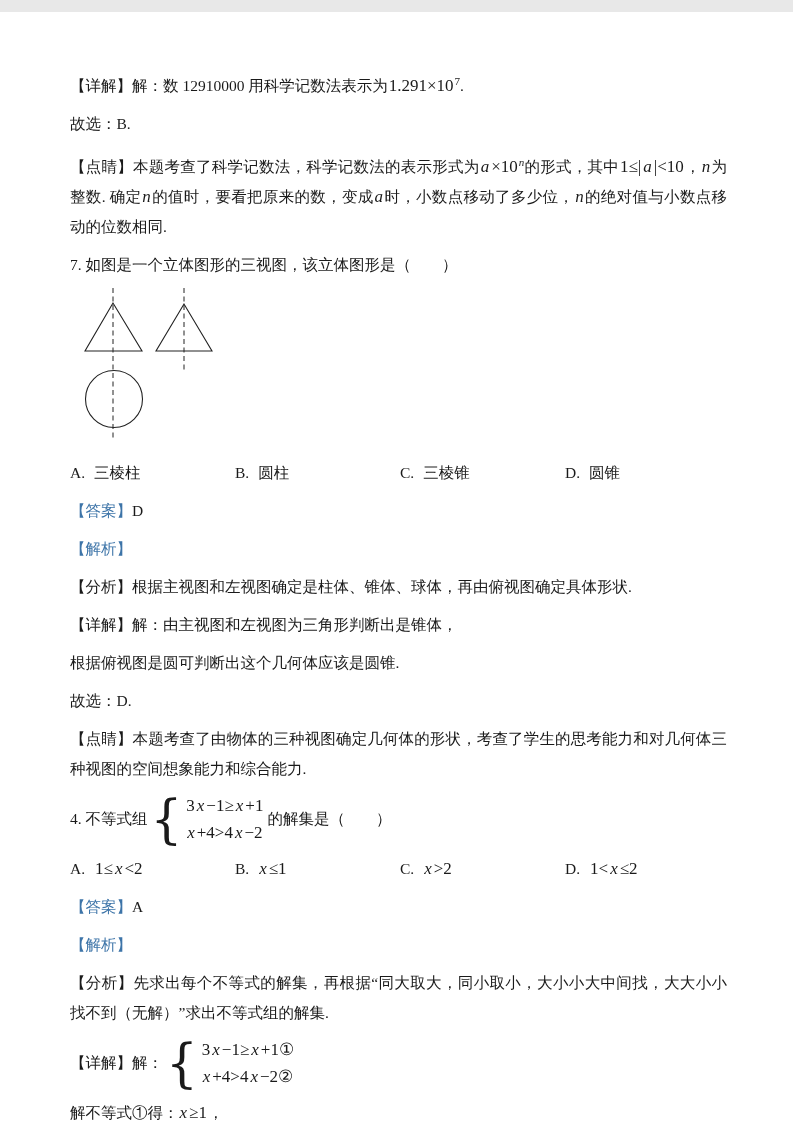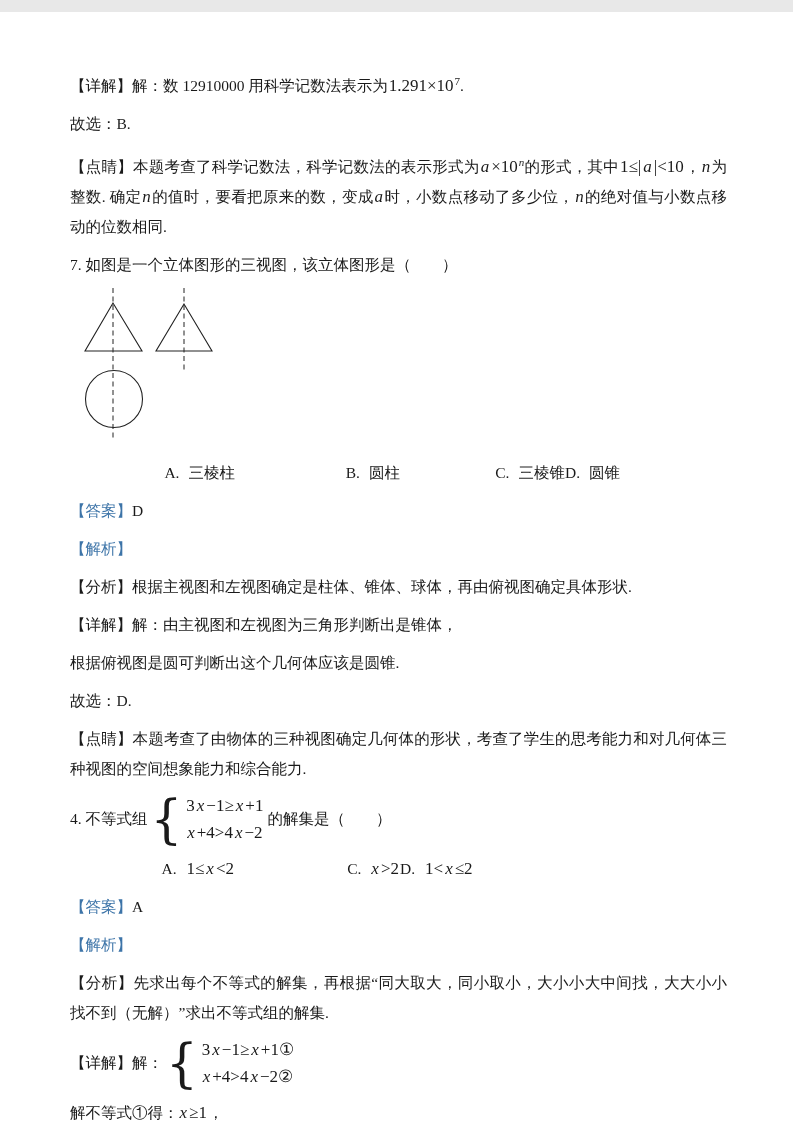--- a/index.html
+++ b/index.html
@@ -16,21 +16,21 @@
   .run-m { font-size:17px; padding:0 1px; }
   .run-v { font-size:17px; font-style:italic; padding:0 1px; }
   sup.run-s  { font-size:11px; }
   sup.run-vs { font-size:11px; font-style:italic; }
 
   
   .figure { margin:4px 0 10px 8px; }
 
   
   .opts { display:flex; line-height:30px; margin-bottom:8px; }
-  .opt  { width:165px; white-space:nowrap;text-align:right; }
+  .opt  { width:165px; white-space:nowrap; }
   .opt:last-child { width:auto; }
   .opt-label { margin-right:9px; }
 
   
   .math-line { display:flex; align-items:center; margin-bottom:8px; }
   .system { display:inline-flex; align-items:center; margin:0 3px; }
   .brace { font-family:"DejaVu Serif",serif; font-size:50px; font-weight:300;
            line-height:1; margin-right:3px; transform:scaleY(1.05); }
   .rows { display:inline-flex; flex-direction:column;align-items:center; }
   .srow { line-height:27px; white-space:nowrap; }
@@ -78,20 +78,21 @@
       <span class="rows">
         <span class="srow"><span class="run-m">3</span><span class="run-v">x</span><span class="run-m">−1≥</span><span class="run-v">x</span><span class="run-m">+1</span></span>
         <span class="srow"><span class="run-v">x</span><span class="run-m">+4&gt;4</span><span class="run-v">x</span><span class="run-m">−2</span></span>
       </span>
     </span>
     <span><span class="run-t">的解集是（　　）</span></span>
   </div>
 
   <div class="opts">
     <span class="opt"><span class="opt-label">A.</span><span><span class="run-m">1≤</span><span class="run-v">x</span><span class="run-m">&lt;2</span></span></span>
+    <span class="opt"><span class="opt-label">B.</span><span><span class="run-v">x</span><span class="run-m">≤1</span></span></span>
     <span class="opt"><span class="opt-label">C.</span><span><span class="run-v">x</span><span class="run-m">&gt;2</span></span></span>
     <span class="opt"><span class="opt-label">D.</span><span><span class="run-m">1&lt;</span><span class="run-v">x</span><span class="run-m">≤2</span></span></span>
   </div>
 
   <p class="para"><span class="run-b">【答案】</span><span class="run-t">A</span></p>
   <p class="para"><span class="run-b">【解析】</span></p>
   <p class="para"><span class="run-t">【分析】先求出每个不等式的解集，再根据“同大取大，同小取小，大小小大中间找，大大小小找不到（无解）”求出不等式组的解集.</span></p>
 
   <div class="math-line">
     <span><span class="run-t">【详解】解：</span></span>

